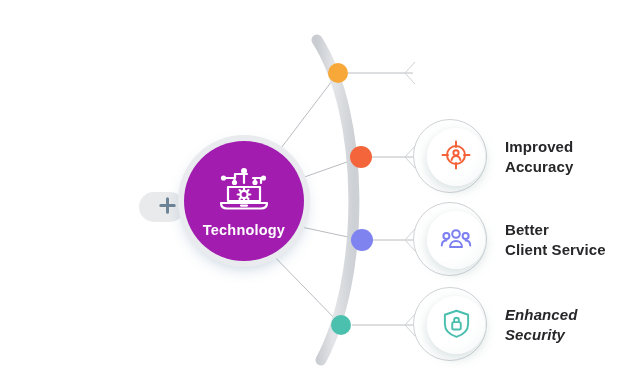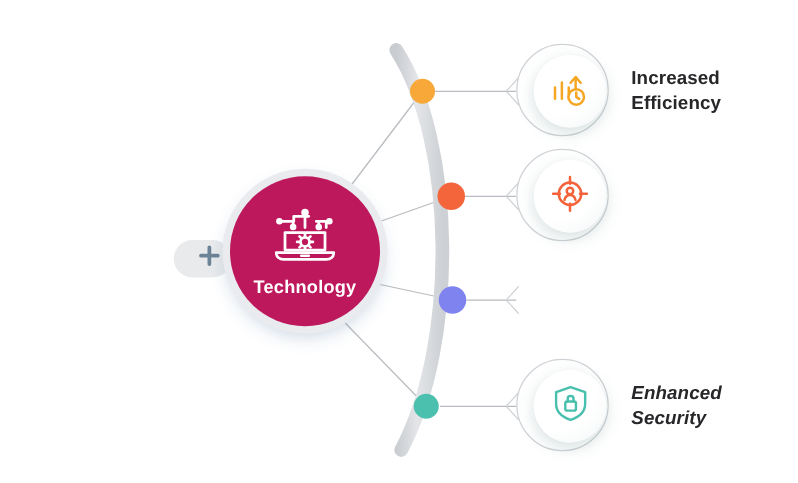--- a/index.html
+++ b/index.html
@@ -65,21 +65,21 @@
     box-sizing: border-box;
     z-index: 1;
   }
   .node-tech {
     position: absolute;
     left: 184px;
     top: 141px;
     width: 120px;
     height: 120px;
     border-radius: 50%;
-    background: #be185d;
+    background: #a21caf;
     box-shadow: 0 0 0 6px #e9ebee, 0 6px 16px rgba(45,90,140,.32);
     display: flex;
     flex-direction: column;
     align-items: center;
     justify-content: center;
     box-sizing: border-box;
     z-index: 2;
   }
   .node-tech .cap {
     color: #ffffff;
@@ -202,55 +202,58 @@
         <path d="M8 38h46c0 3.4-2.3 5.5-6 5.5H14c-3.7 0-6-2.1-6-5.5z"></path>
         <path d="M28 40.6h6"></path>
 
         <circle cx="31" cy="29.5" r="3.6"></circle>
         <path d="M31 23.2v1.9M31 33.9v1.9M24.7 29.5h1.9M35.4 29.5h1.9M26.6 25.1l1.4 1.4M34 32.5l1.4 1.4M35.4 25.1 34 26.5M28 32.5l-1.4 1.4"></path>
       </svg>
     </span>
     <span class="cap">Technology</span>
   </div>
 
-  <div class="benefit" style="left:413px; top:35px;">
-    <div class="badge-wrap">
-      <div class="badge-ring"></div>
-      <div class="badge">
-        <span>
-          <svg width="32" height="32" viewBox="0 0 32 32" fill="none" stroke="#f5a623" stroke-width="2" stroke-linecap="round" stroke-linejoin="round">
-            <path d="M4 24V15M9.5 24v-13M15 24v-9"></path>
-            <path d="M20.5 22V7"></path>
-            <path d="M16.5 11.2 20.5 6.6l4 4.6"></path>
-            <circle cx="21" cy="22.5" r="6.2" fill="#ffffff"></circle>
-            <path d="M21 19v3.5l2.4 1.6"></path>
-          </svg>
-        </span>
-      </div>
-    </div>
-    <div class="benefit-label">Increased
-Efficiency</div>
-  </div>
 
   <div class="benefit" style="left:413px; top:119px;">
     <div class="badge-wrap">
       <div class="badge-ring"></div>
       <div class="badge">
         <span>
           <svg width="32" height="32" viewBox="0 0 32 32" fill="none" stroke="#f4623a" stroke-width="2" stroke-linecap="round" stroke-linejoin="round">
             <circle cx="16" cy="16" r="9"></circle>
             <path d="M16 2.5v5.5M16 24v5.5M2.5 16H8M24 16h5.5"></path>
             <circle cx="16" cy="13.8" r="2.6"></circle>
             <path d="M11.6 21c.6-2.6 2.3-4 4.4-4s3.8 1.4 4.4 4"></path>
           </svg>
         </span>
       </div>
     </div>
-  </div>
-
+    <div class="benefit-label">Improved
+Accuracy</div>
+  </div>
+
+  <div class="benefit" style="left:413px; top:202px;">
+    <div class="badge-wrap">
+      <div class="badge-ring"></div>
+      <div class="badge">
+        <span>
+          <svg width="32" height="32" viewBox="0 0 32 32" fill="none" stroke="#7b7ff0" stroke-width="2" stroke-linecap="round" stroke-linejoin="round">
+            <circle cx="16" cy="12" r="3.8"></circle>
+            <path d="M10 25c0-3.6 2.6-6 6-6s6 2.4 6 6z"></path>
+            <circle cx="6.4" cy="14" r="3"></circle>
+            <path d="M1.8 23.5c0-3 1.9-5 4.6-5"></path>
+            <circle cx="25.6" cy="14" r="3"></circle>
+            <path d="M30.2 23.5c0-3-1.9-5-4.6-5"></path>
+          </svg>
+        </span>
+      </div>
+    </div>
+    <div class="benefit-label">Better
+Client Service</div>
+  </div>
 
   <div class="benefit" style="left:413px; top:287px;font-style:italic;">
     <div class="badge-wrap">
       <div class="badge-ring"></div>
       <div class="badge">
         <span>
           <svg width="31" height="31" viewBox="0 0 32 32" fill="none" stroke="#49bfad" stroke-width="2" stroke-linecap="round" stroke-linejoin="round">
             <path d="M16 2.8 28 7v9.5c0 6.6-5 11-12 13.3C9 27.5 4 23.1 4 16.5V7z"></path>
             <rect x="11.6" y="14.6" width="8.8" height="7.6" rx="1.6"></rect>
             <path d="M13.6 14.6v-2.2a2.4 2.4 0 0 1 4.8 0v2.2"></path>

